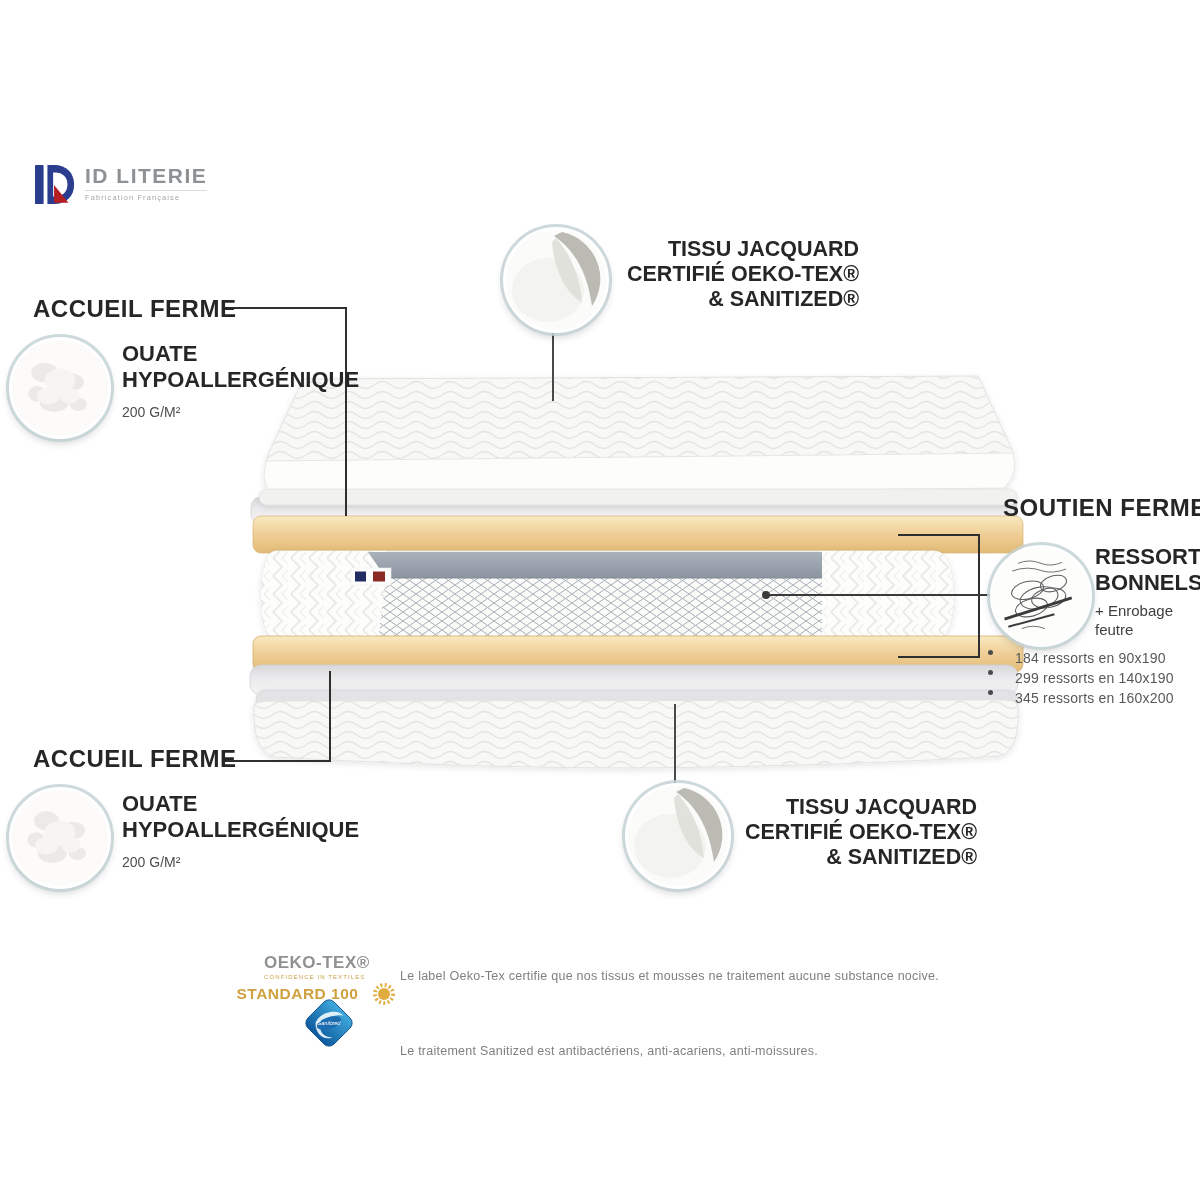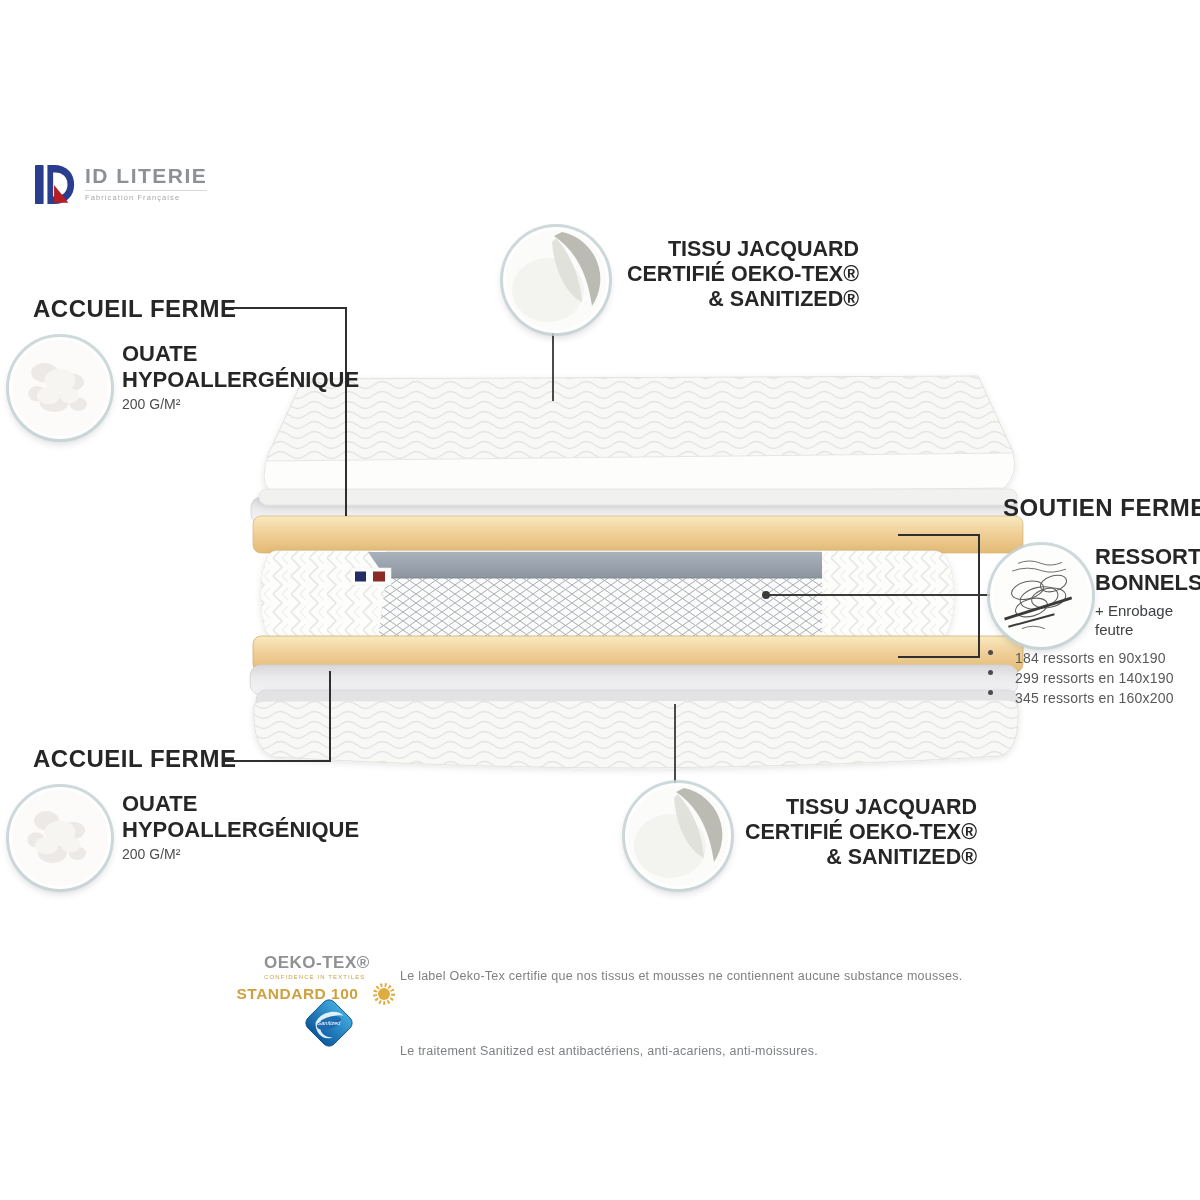--- a/index.html
+++ b/index.html
@@ -9,21 +9,21 @@
   }
   
   .line{position:absolute;background:#2f2f2f;z-index:3;}
   .bracket{position:absolute;border-top:2px solid #2f2f2f;border-right:2px solid #2f2f2f;border-bottom:2px solid #2f2f2f;z-index:3;}
   .dot{position:absolute;width:8px;height:8px;border-radius:50%;background:#3a3a3a;z-index:3;}
   
   .h1{position:absolute;font-size:24px;font-weight:bold;letter-spacing:.5px;color:#262626;white-space:nowrap;z-index:4;}
   .lbl{position:absolute;z-index:4;white-space:nowrap;}
   .lbl .big{font-size:21.5px;font-weight:bold;line-height:25px;color:#262626;text-align:right;}
   .lbl .big2{font-size:22px;font-weight:bold;line-height:26px;color:#262626;}
-  .lbl .small{font-size:14px;line-height:18px;color:#4d4e50;margin-top:2px;}
+  .lbl .small{font-size:14px;line-height:18px;color:#4d4e50;margin-top:10px;}
   .lbl .sub{font-size:15px;line-height:19px;color:#3f4042;font-weight:normal;}
   
   .circle{position:absolute;border-radius:50%;border:3px solid #ffffff;
     box-shadow:0 0 0 3px rgba(196,210,212,.85), 0 4px 9px rgba(0,0,0,.18);
     overflow:hidden;background:#fbfbfa;z-index:4;}
   .circle svg{display:block;width:100%;height:100%;}
   
   .bullets{position:absolute;z-index:4;}
   .brow{display:flex;align-items:flex-start;height:20px;}
   .bdot{width:5px;height:5px;border-radius:50%;background:#4a4b4d;margin-right:22px;flex:none;}
@@ -278,21 +278,21 @@
     <div class="oname">OEKO-TEX®</div>
     <div class="otag">CONFIDENCE IN TEXTILES</div>
     <div class="ostd">
       <span class="ostdtxt">STANDARD 100</span>
       <svg class="sun" viewBox="0 0 28 28">
         <circle cx="14" cy="14" r="7" fill="#e0ac3f"></circle>
         <circle cx="14" cy="14" r="10.5" fill="none" stroke="#e0ac3f" stroke-width="4.5" stroke-dasharray="2.2 2.8"></circle>
       </svg>
     </div>
   </div>
-  <div class="certtxt" style="left:400px;top:969px;">Le label Oeko-Tex certifie que nos tissus et mousses ne contiennent aucune substance mousses.</div>
+  <div class="certtxt" style="left:400px;top:969px;">Le label Oeko-Tex certifie que nos tissus et mousses ne traitement aucune substance nocive.</div>
 
   <svg class="sandiamond" viewBox="0 0 60 60">
     <defs>
       <linearGradient id="gSan" x1="0" y1="0" x2="0" y2="1">
         <stop offset="0" stop-color="#3fa9dd"></stop>
           <stop offset="1" stop-color="#0d5a9e"></stop>
       </linearGradient>
     </defs>
     <rect x="9.5" y="9.5" width="41" height="41" rx="8" transform="rotate(45 30 30)" fill="url(#gSan)" stroke="#0c4a86" stroke-width="1"></rect>
     <path d="M15 30 C 20 17 40 14 46 22 C 36 20 25 24 21 34 C 19 40 25 46 34 46 C 24 50 15 42 15 30 Z" fill="#e9f4fb" opacity="0.95"></path>

